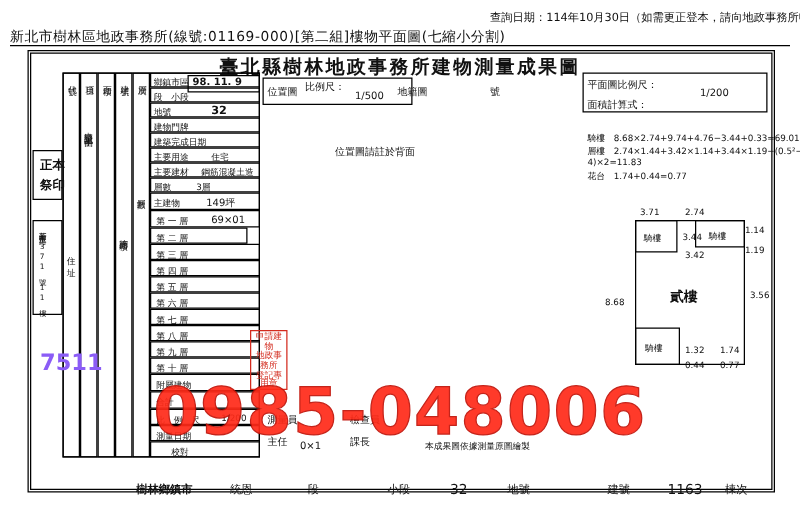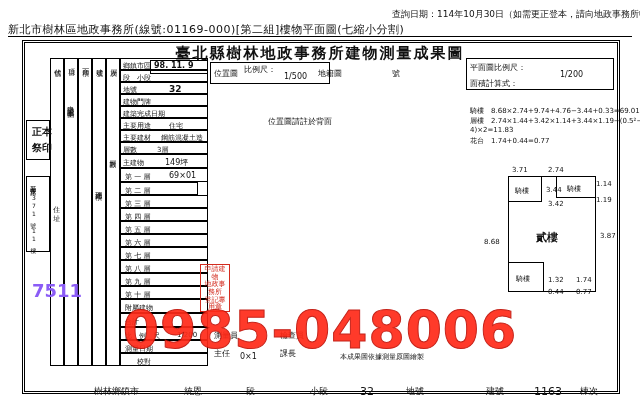--- a/index.html
+++ b/index.html
@@ -217,21 +217,21 @@
     <div class="lbl" style="left:7px;top:11px;">騎樓</div>
   </div>
   <div class="lbl8" style="left:536px;top:230px;font-size:11px;font-weight:bold;">貳樓</div>
 
   <div class="lbl" style="left:512px;top:166px;">3.71</div>
   <div class="lbl" style="left:548px;top:166px;">2.74</div>
   <div class="lbl" style="left:596px;top:180px;">1.14</div>
   <div class="lbl" style="left:596px;top:196px;">1.19</div>
   <div class="lbl" style="left:548px;top:200px;">3.42</div>
   <div class="lbl" style="left:546px;top:186px;">3.44</div>
-  <div class="lbl" style="left:600px;top:232px;">3.87</div>
+  <div class="lbl" style="left:600px;top:232px;">3.56</div>
   <div class="lbl" style="left:484px;top:238px;">8.68</div>
   <div class="lbl" style="left:548px;top:276px;">1.32</div>
   <div class="lbl" style="left:548px;top:288px;">0.44</div>
   <div class="lbl" style="left:576px;top:288px;">0.77</div>
   <div class="lbl" style="left:576px;top:276px;">1.74</div>
 
   <div class="lbox" style="left:120px;top:327px;width:88px;height:13px;">
     <div class="lbl" style="left:4px;top:3px;">比　例　尺</div>
     <div class="lbl" style="left:56px;top:3px;">1/200</div>
   </div>
@@ -246,21 +246,21 @@
   <div class="lbl8" style="left:280px;top:330px;">檢查員</div>
   <div class="lbl8" style="left:214px;top:348px;">主任</div>
   <div class="lbl8" style="left:280px;top:348px;">課長</div>
   <div class="lbl" style="left:340px;top:352px;">本成果圖依據測量原圖繪製</div>
   <div class="lbl8" style="left:240px;top:352px;">0×1</div>
 
   <div class="red7511">7511</div>
   <div class="phone">0985-048006</div>
 
   <div class="foot">
-    <span style="left:70px;">樹林鄉鎮市</span>
+    <span style="left:85px;font-weight:bold;">樹林鄉鎮市</span>
     <span style="left:160px;">統恩</span>
     <span style="left:222px;">段</span>
     <span style="left:286px;text-align:center;">小段</span>
     <span style="left:336px;font-size:11px;">32</span>
     <span style="left:382px;">地號</span>
     <span style="left:462px;">建號</span>
     <span style="left:510px;font-size:11px;">1163</span>
     <span style="left:556px;">棟次</span>
   </div>
 

